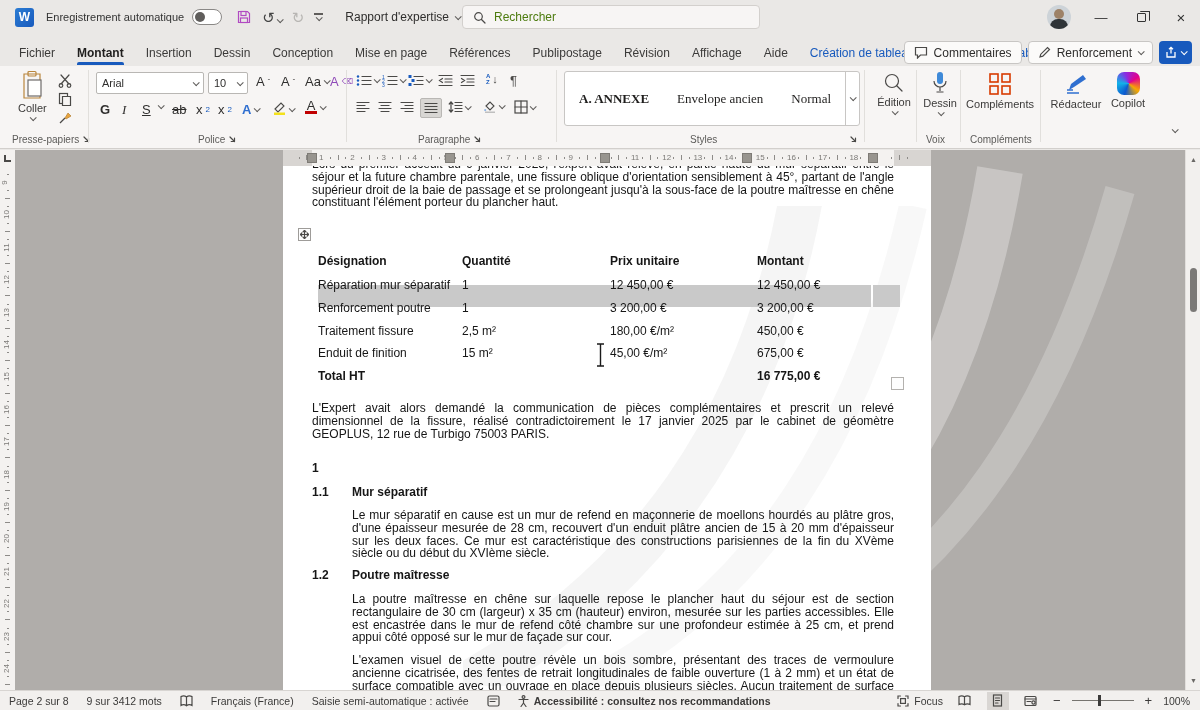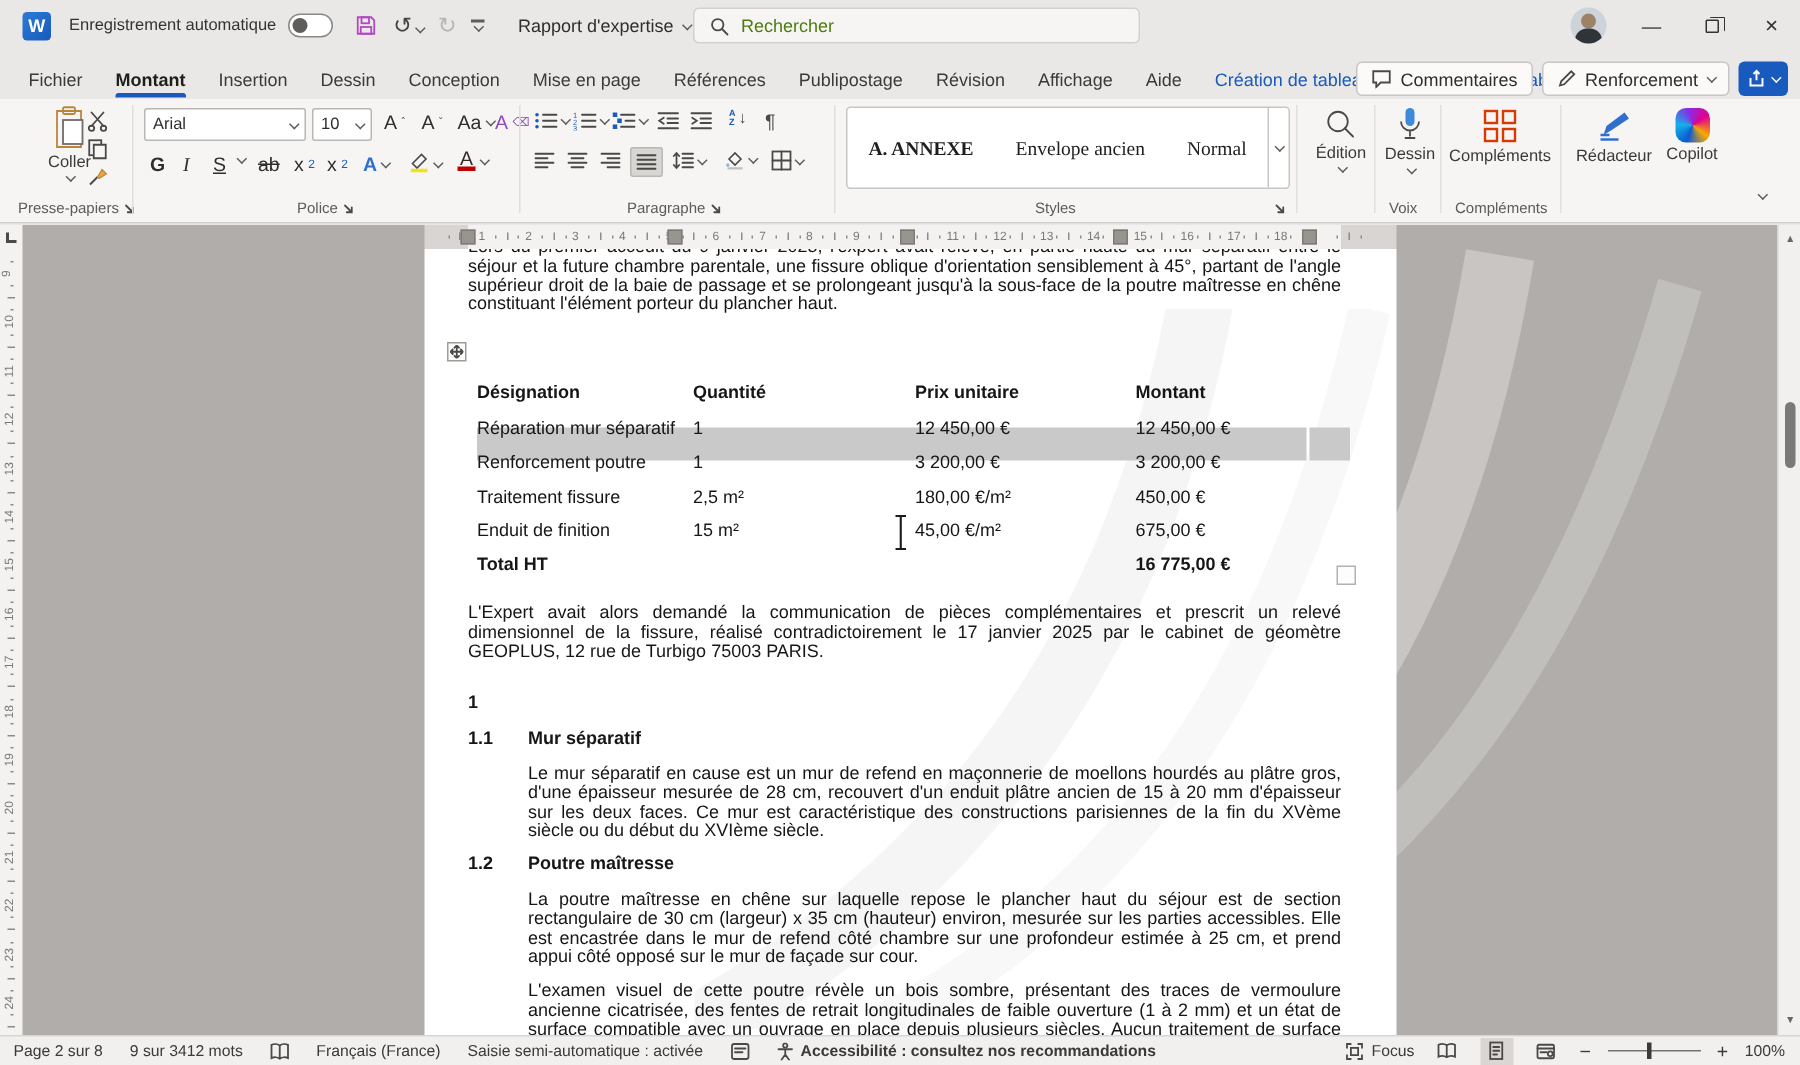--- a/index.html
+++ b/index.html
@@ -227,21 +227,21 @@
           <path d="M2 6 v5 h8 v-5"></path>
             <path d="M6 7.5 V1.5 M4 3.3 L6 1.3 L8 3.3"></path>
         </svg>
         <span class="chev white"></span>
       </div>
     </div>
   </div>
 
   <div class="ribbon">
 
-    <div class="bigbtn" style="left:32px; top:4px">
+    <div class="bigbtn" style="left:18px; top:4px">
       <svg class="ic" width="26" height="30" viewBox="0 0 26 30">
         <path d="M5 4 h16 v24 h-16 z" style="stroke:#b9863c"></path>
         <rect x="9" y="1.5" width="8" height="4.5" rx="1" style="stroke:#b9863c"></rect>
         <rect x="9" y="10" width="13" height="16" style="stroke:#6e6c6a;fill:#fff"></rect>
       </svg>
       <span>Coller</span>
         <span class="chev"></span>
     </div>
     <div class="mini" style="left:58px; top:8px">
       <svg class="ic" width="15" height="14" viewBox="0 0 15 14">

